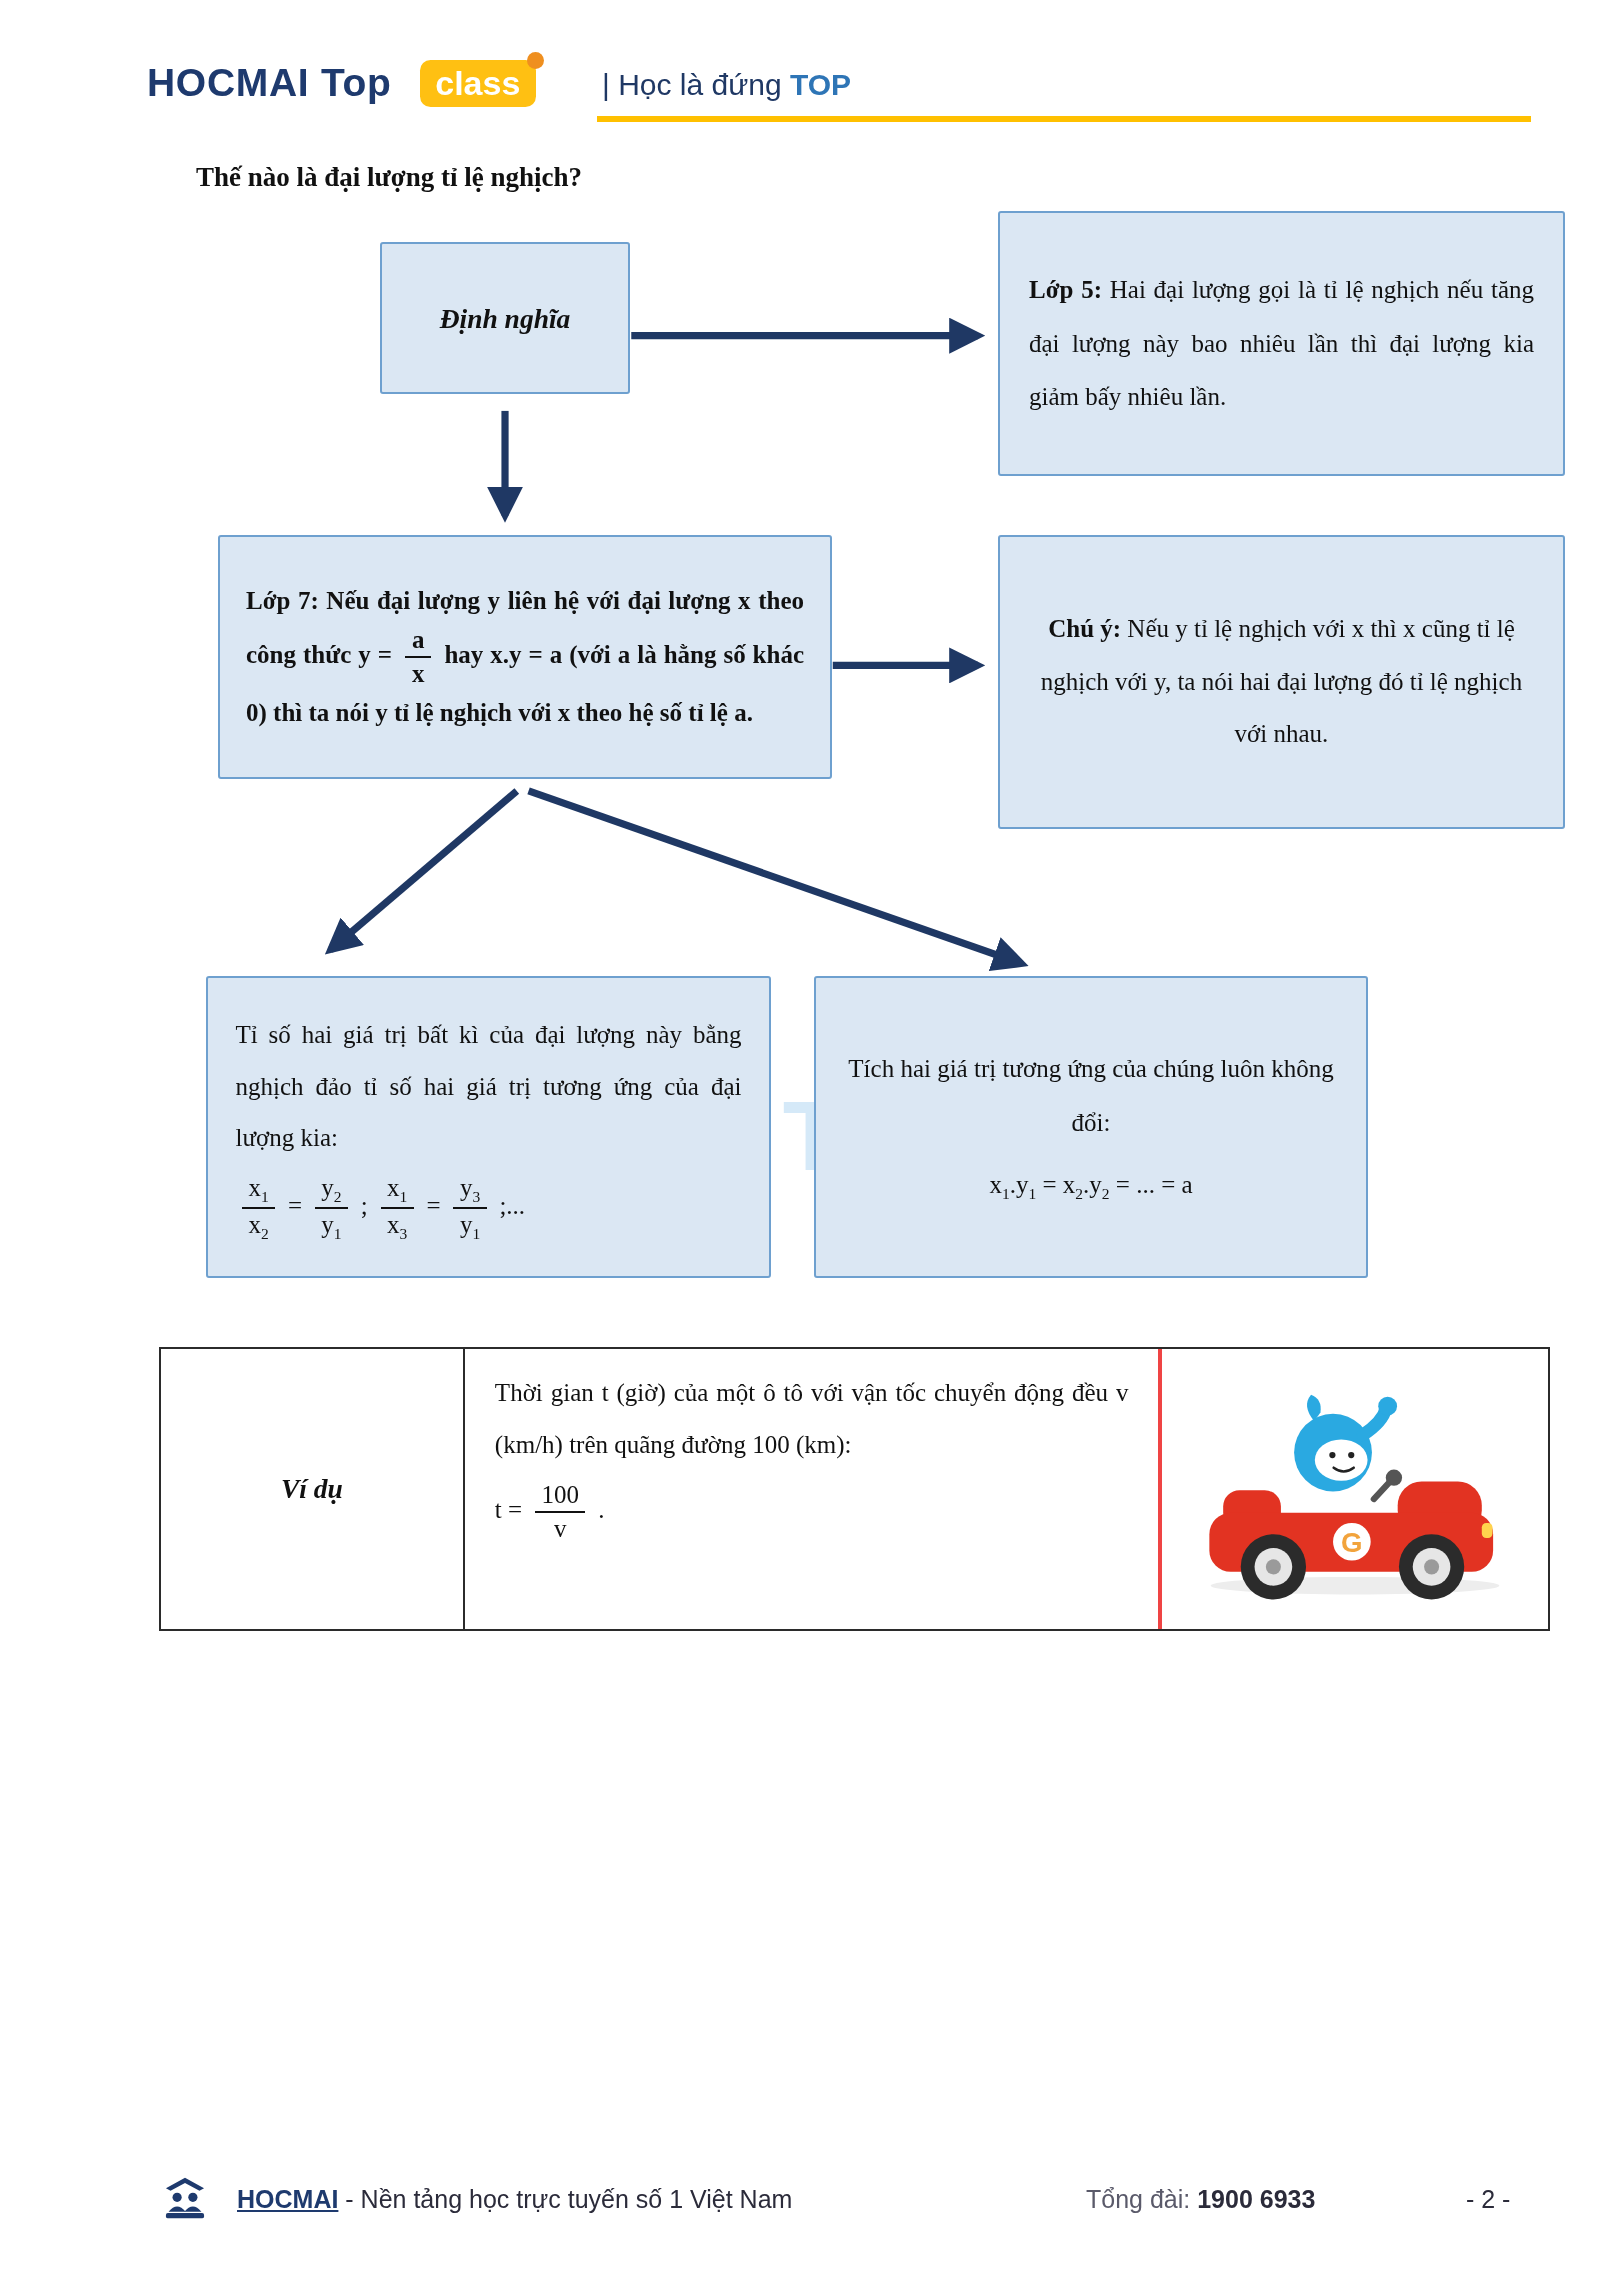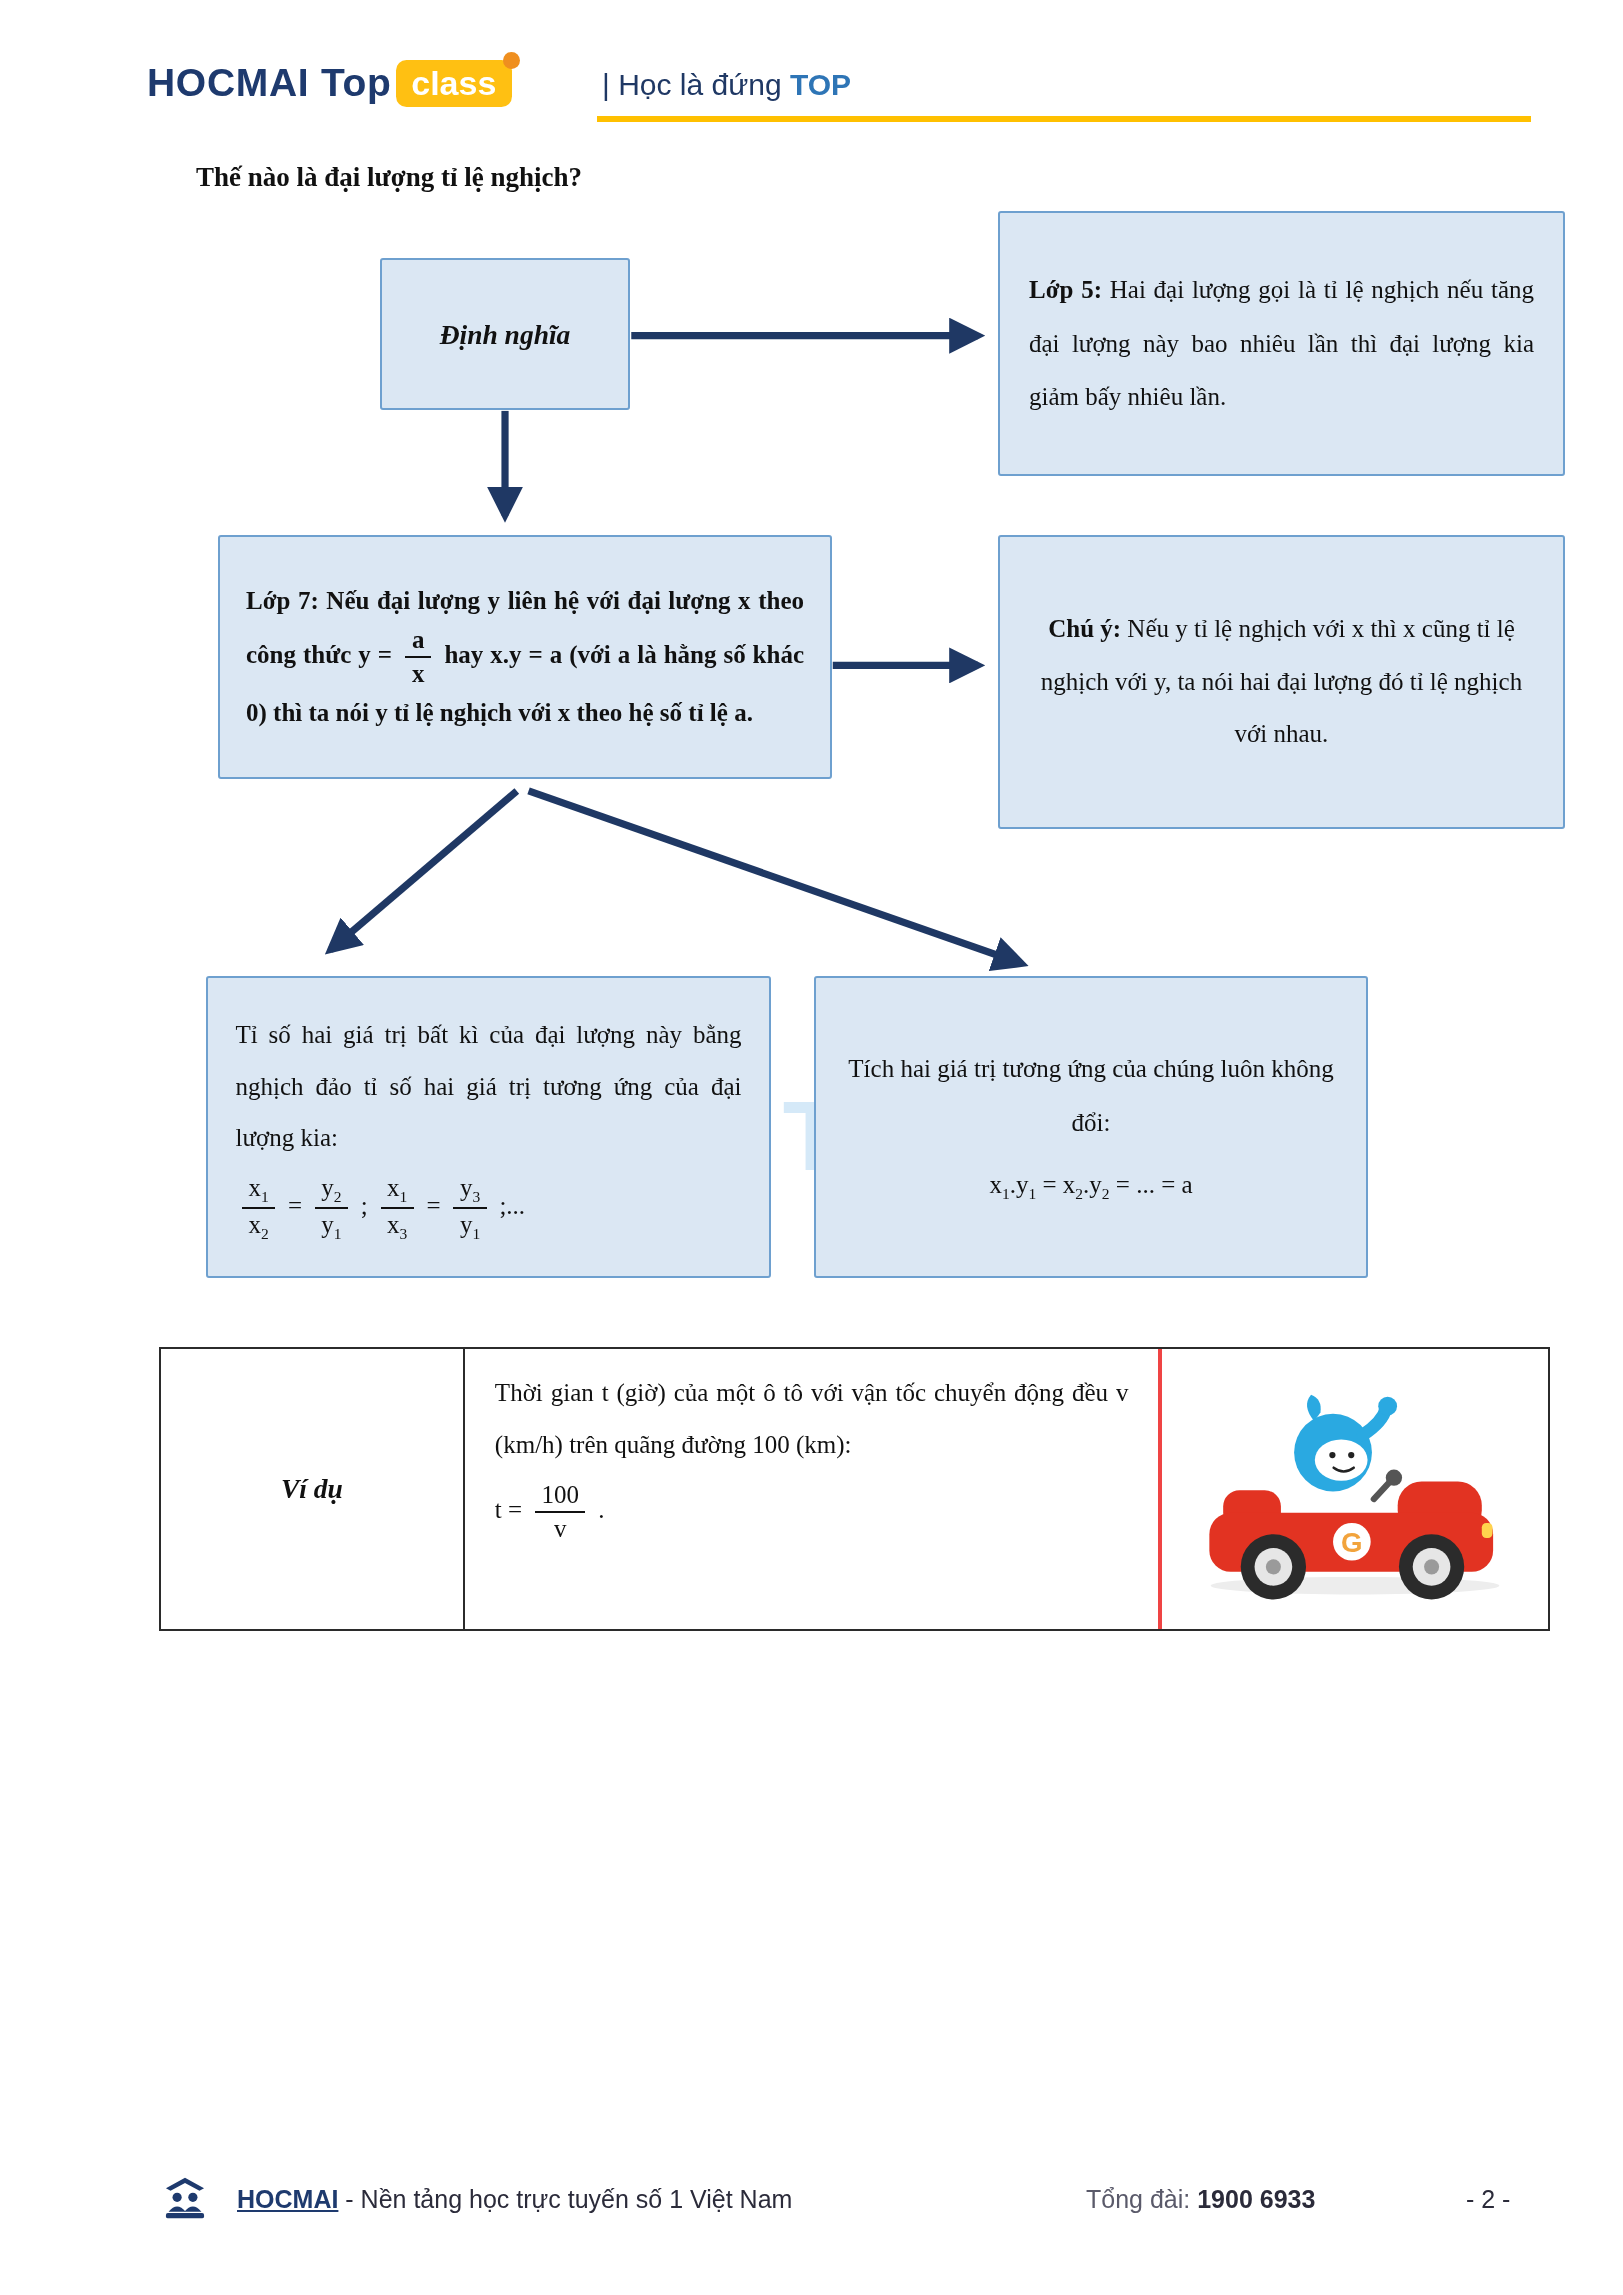--- a/index.html
+++ b/index.html
@@ -1,21 +1,21 @@
 <!DOCTYPE html>
 <html style="font-size:10.5px"><head>
 <meta charset="utf-8">
 <style>
   html,body{margin:0;padding:0;}
   body{
     width:1623px;height:2295px;position:relative;background:#ffffff;
     font-family:"Liberation Serif", serif;color:#111;overflow:hidden;
   }
   
-  .logo-row{position:absolute;left:147px;top:60px;display:flex;align-items:center;gap:4px;z-index:5;}
+  .logo-row{position:absolute;left:147px;top:60px;display:flex;align-items:center;gap:28px;z-index:5;}
   .logo-text{font-family:"Liberation Sans",sans-serif;font-size:39px;font-weight:800;color:#1e3a6e;letter-spacing:0.7px;}
   .logo-badge{position:relative;background:#ffc012;border-radius:10.5px;padding:3.9px 15.7px;
     font-family:"Liberation Sans",sans-serif;font-size:34px;font-weight:800;color:#ffffff;}
   .logo-badge-dot{position:absolute;right:-7.9px;top:-7.9px;width:17px;height:17px;border-radius:50%;background:#ef8f1f;}
   .tagline{position:absolute;left:602px;top:68px;font-family:"Liberation Sans",sans-serif;
     font-size:30px;color:#1f3864;z-index:5;}
   .tagline b{color:#2e75b6;}
   .yellow-line{position:absolute;left:597px;top:116px;width:934px;height:5.9px;background:#ffc000;z-index:5;}
   
   .page-title{position:absolute;left:196px;top:162px;font-size:27px;font-weight:bold;z-index:5;}
@@ -25,21 +25,21 @@
     color:rgba(150,200,238,0.40);white-space:nowrap;letter-spacing:2.6px;}
   .watermark-dot{position:absolute;left:1314px;top:1091px;width:38px;height:38px;border-radius:50%;
     border:7.9px solid rgba(255,192,0,0.45);z-index:0;box-sizing:border-box;}
   
   .arrows{position:absolute;left:0;top:0;z-index:1;}
   
   .box{position:absolute;background:#dbe7f3;border:2px solid #6ea0cf;border-radius:3px;
     box-sizing:border-box;z-index:2;display:flex;align-items:center;}
   .box-inner{width:100%;padding:18.3px 29px;font-size:25px;line-height:2.0;text-align:justify;}
   .center{text-align:center;}
-  #box-dinhnghia{left:380px;top:258px;width:250px;height:152px;justify-content:center;}
+  #box-dinhnghia{left:380px;top:242px;width:250px;height:152px;justify-content:center;}
   #box-dinhnghia .box-inner{text-align:center;font-size:27.5px;font-weight:bold;font-style:italic;padding:0;}
   #box-lop5{left:998px;top:211px;width:567px;height:265px;}
   #box-lop5 .box-inner{line-height:2.15;}
   #box-lop7{left:218px;top:535px;width:614px;height:244px;font-weight:bold;}
   #box-lop7 .box-inner{line-height:1.78;padding:13px 26px;}
   #box-chuy{left:998px;top:535px;width:567px;height:294px;}
   #box-chuy .box-inner{text-align:center;line-height:2.1;}
   #box-ratio{left:206px;top:976px;width:565px;height:302px;}
   #box-ratio .box-inner{line-height:2.05;padding:15.7px 27.5px;}
   #box-product{left:814px;top:976px;width:554px;height:302px;}

